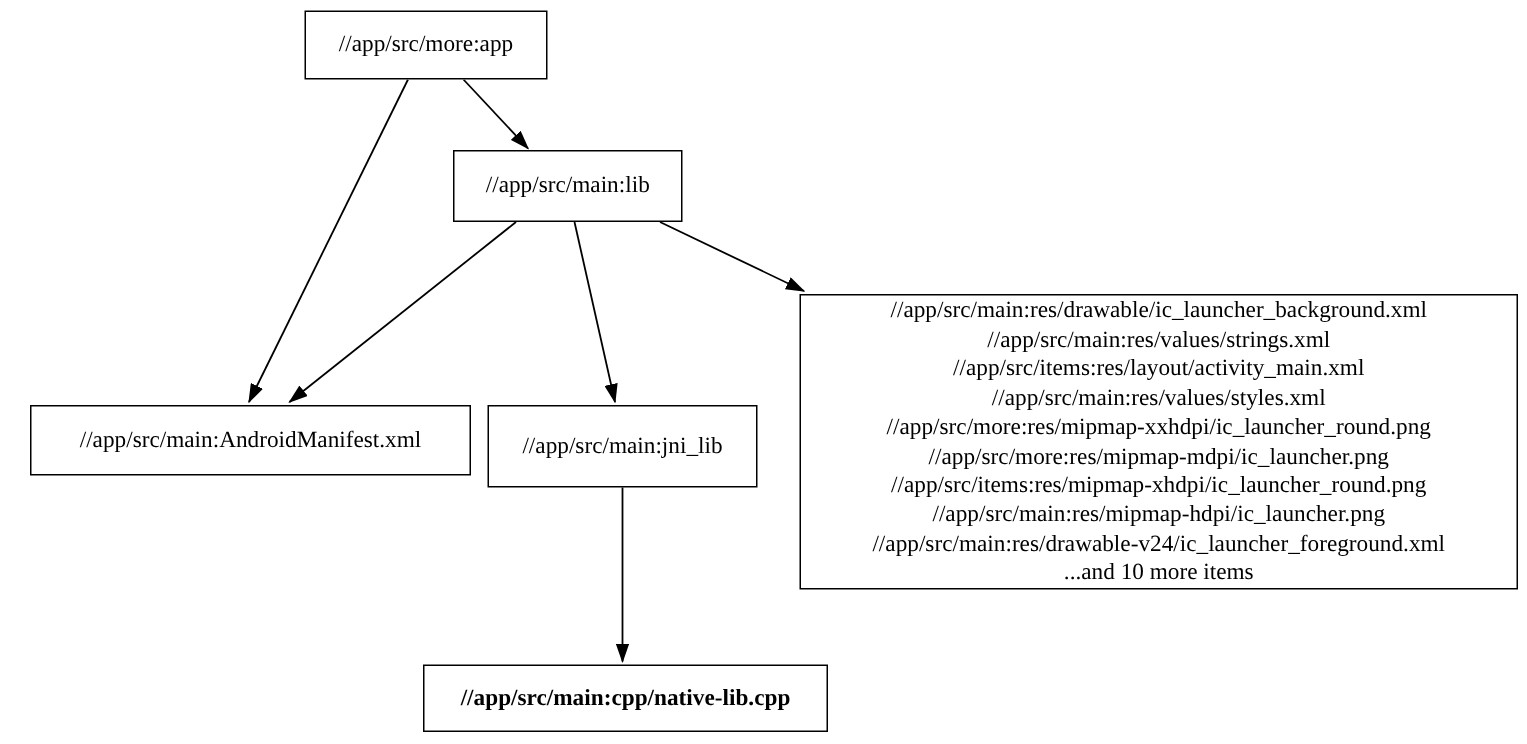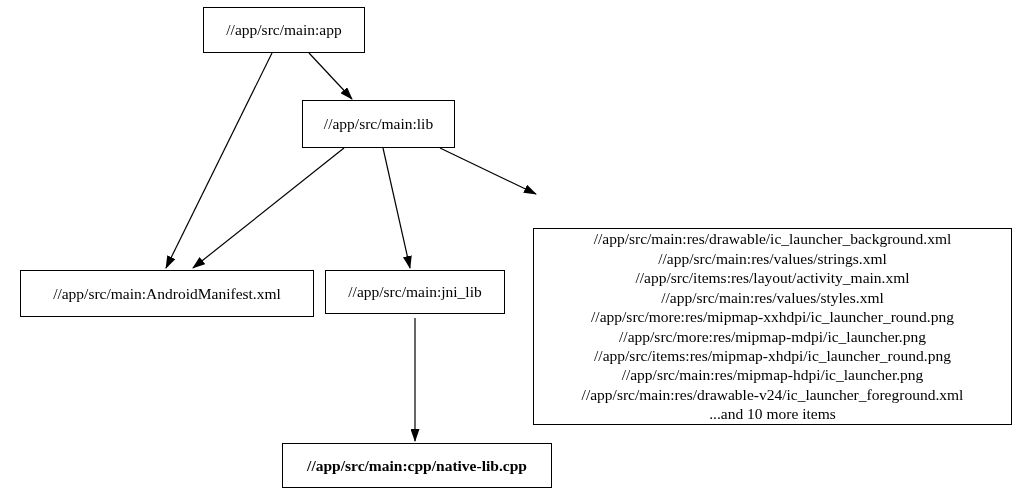--- a/index.html
+++ b/index.html
@@ -32,23 +32,23 @@
     align-items: center;
     justify-content: center;
     text-align: center;
     font-size: 15.5px;
     line-height: 19.5px;
     white-space: nowrap;
   }
   .node-app        { left: 203px; top: 7px;   width: 162px; height: 46px; }
   .node-lib        { left: 302px; top: 100px; width: 153px; height: 48px; }
   .node-manifest   { left: 20px;   top: 270px; width: 294px; height: 47px; }
-  .node-jni-lib    { left: 325px; top: 270px; width: 180px; height: 44px; }
+  .node-jni-lib    { left: 325px; top: 270px; width: 180px; height: 55px; }
   .node-res-group  { left: 533px; top: 196px; width: 479px; height: 197px;
-                     flex-direction: column; justify-content: center; margin-top: 32px; }
+                     flex-direction: column; justify-content: center; }
   .node-native-lib { left: 282px; top: 443px; width: 270px; height: 45px; font-weight: bold; }
   .res-line {
     line-height: 19.4px;
   }
 </style>
 </head>
 <body>
 
 <div id="canvas">
 
@@ -60,21 +60,21 @@
     </defs>
     <line x1="309" y1="53" x2="352" y2="99" stroke="#000000" stroke-width="1.2" marker-end="url(#arrow)"></line>
     <line x1="272" y1="53" x2="166" y2="268" stroke="#000000" stroke-width="1.2" marker-end="url(#arrow)"></line>
     <line x1="344" y1="148" x2="193" y2="268" stroke="#000000" stroke-width="1.2" marker-end="url(#arrow)"></line>
     <line x1="383" y1="148" x2="410" y2="268" stroke="#000000" stroke-width="1.2" marker-end="url(#arrow)"></line>
     <line x1="440" y1="148" x2="536" y2="194" stroke="#000000" stroke-width="1.2" marker-end="url(#arrow)"></line>
     <line x1="415" y1="318" x2="415" y2="441" stroke="#000000" stroke-width="1.2" marker-end="url(#arrow)"></line>
   </svg>
 
   <div class="node node-app">
-    <span>//app/src/main:app</span>
+    <span>//app/src/more:app</span>
   </div>
 
   <div class="node node-lib">
     <span>//app/src/main:lib</span>
   </div>
 
   <div class="node node-manifest">
     <span>//app/src/main:AndroidManifest.xml</span>
   </div>
 

